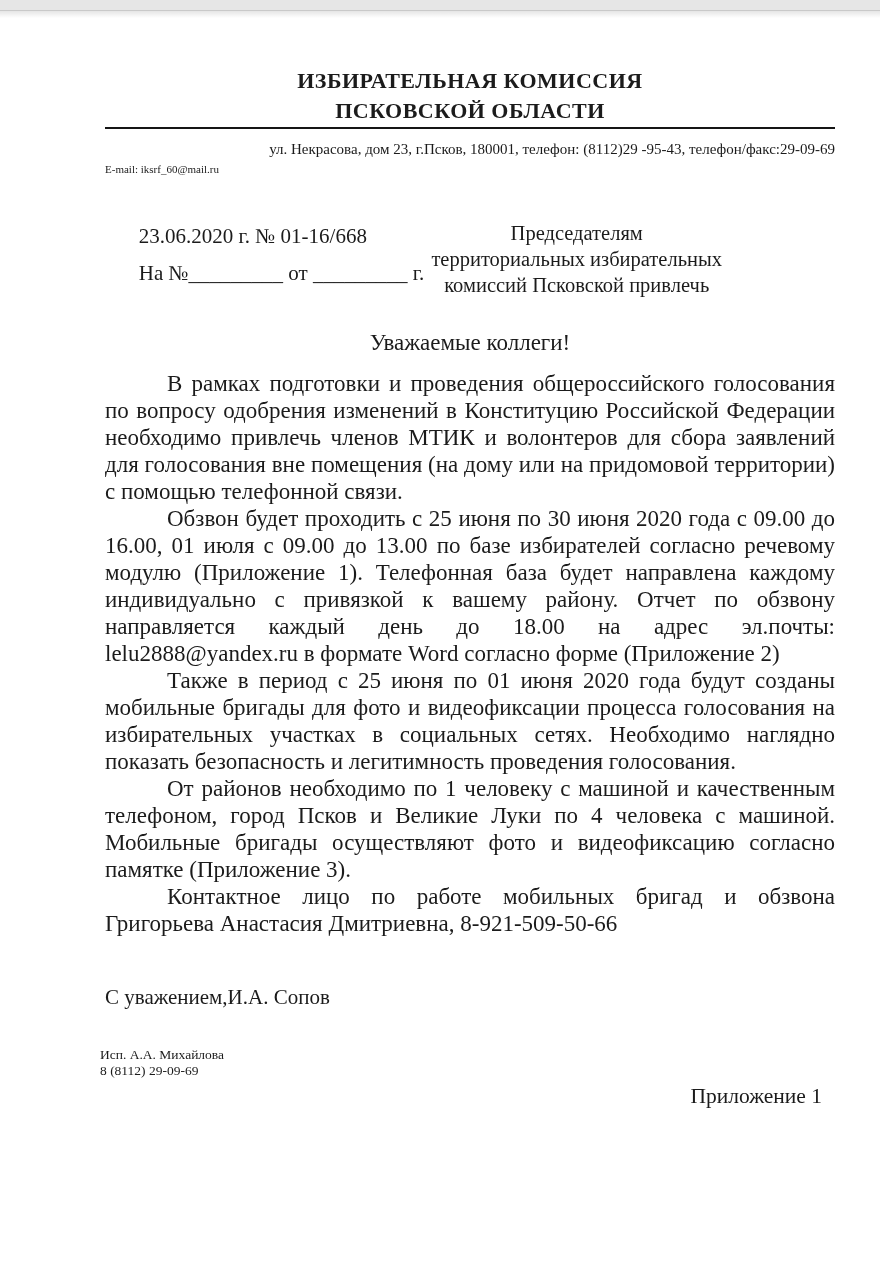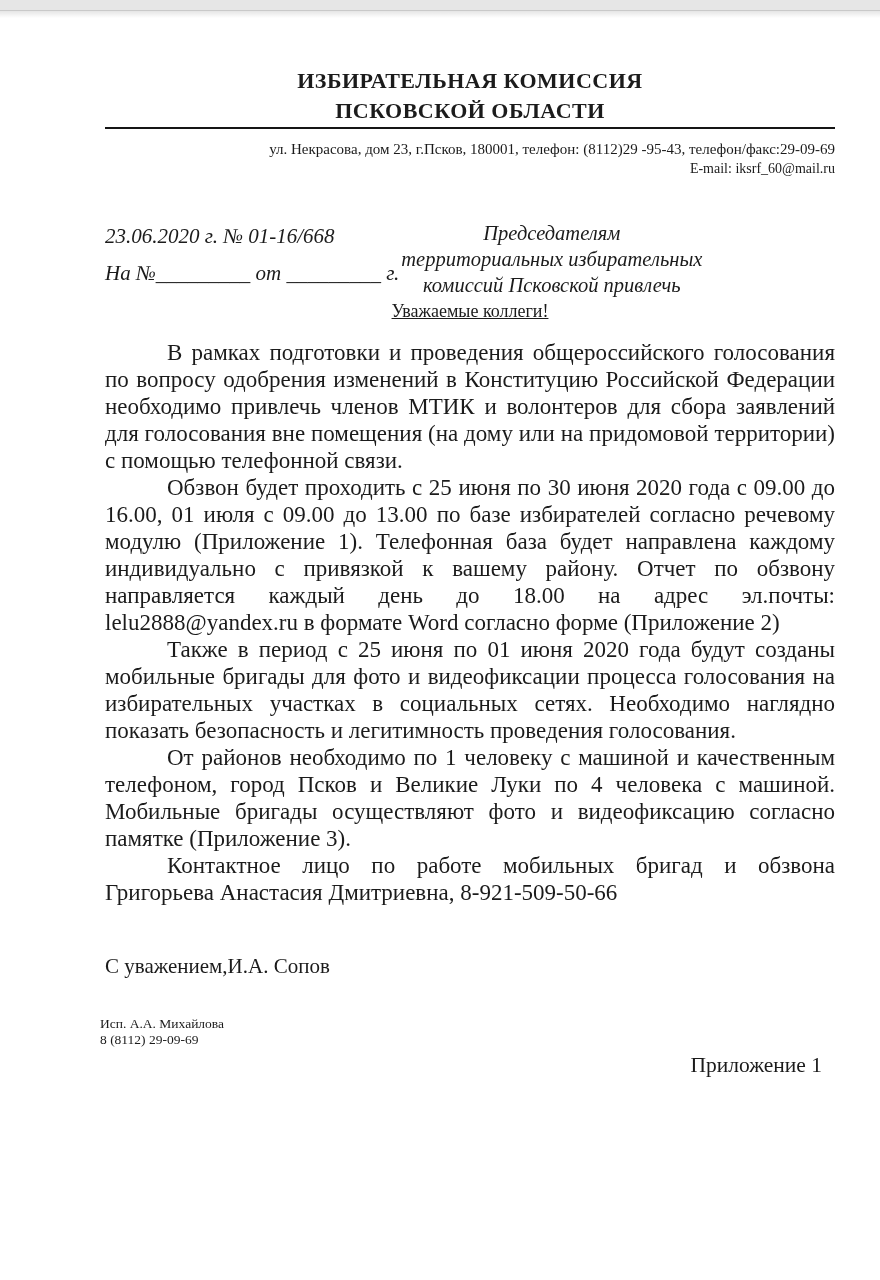--- a/index.html
+++ b/index.html
@@ -50,51 +50,50 @@
     margin-top: 1px;
   }
   .address-line {
     font-size: 15px;
     line-height: 20px;
     margin-top: 10px;
     text-align: right;
     white-space: nowrap;
   }
   .email-line {
-    font-size: 14px;
+    font-size: 11px;
     line-height: 20px;
-    text-align: right;
+    text-align: left;
   }
   
   .ref-row {
     margin-top: 39px;
     display: flex;
-    justify-content: flex-start;
+    justify-content: center;
     align-items: flex-start;
-    font-style: italic;
   }
   .ref-left {
     font-size: 21px;
     line-height: 37px;
     white-space: nowrap;
   }
   .ref-right {
     width: 305px;
     margin-right: 72px;
     margin-top: 2px;
     text-align: center;
     font-size: 20.5px;
     line-height: 26px;
   }
   
   .salutation {
+    margin-top: 31px;
     text-align: center;
-    font-size: 18px;
+    font-size: 23px;
     line-height: 27px;
-    text-decoration: underline;
   }
   .body-text { margin-top: 14px; }
   .body-text p {
     font-size: 23px;
     line-height: 27px;
     text-align: justify;
     text-indent: 62px;
   }
   
   .signature-row {

